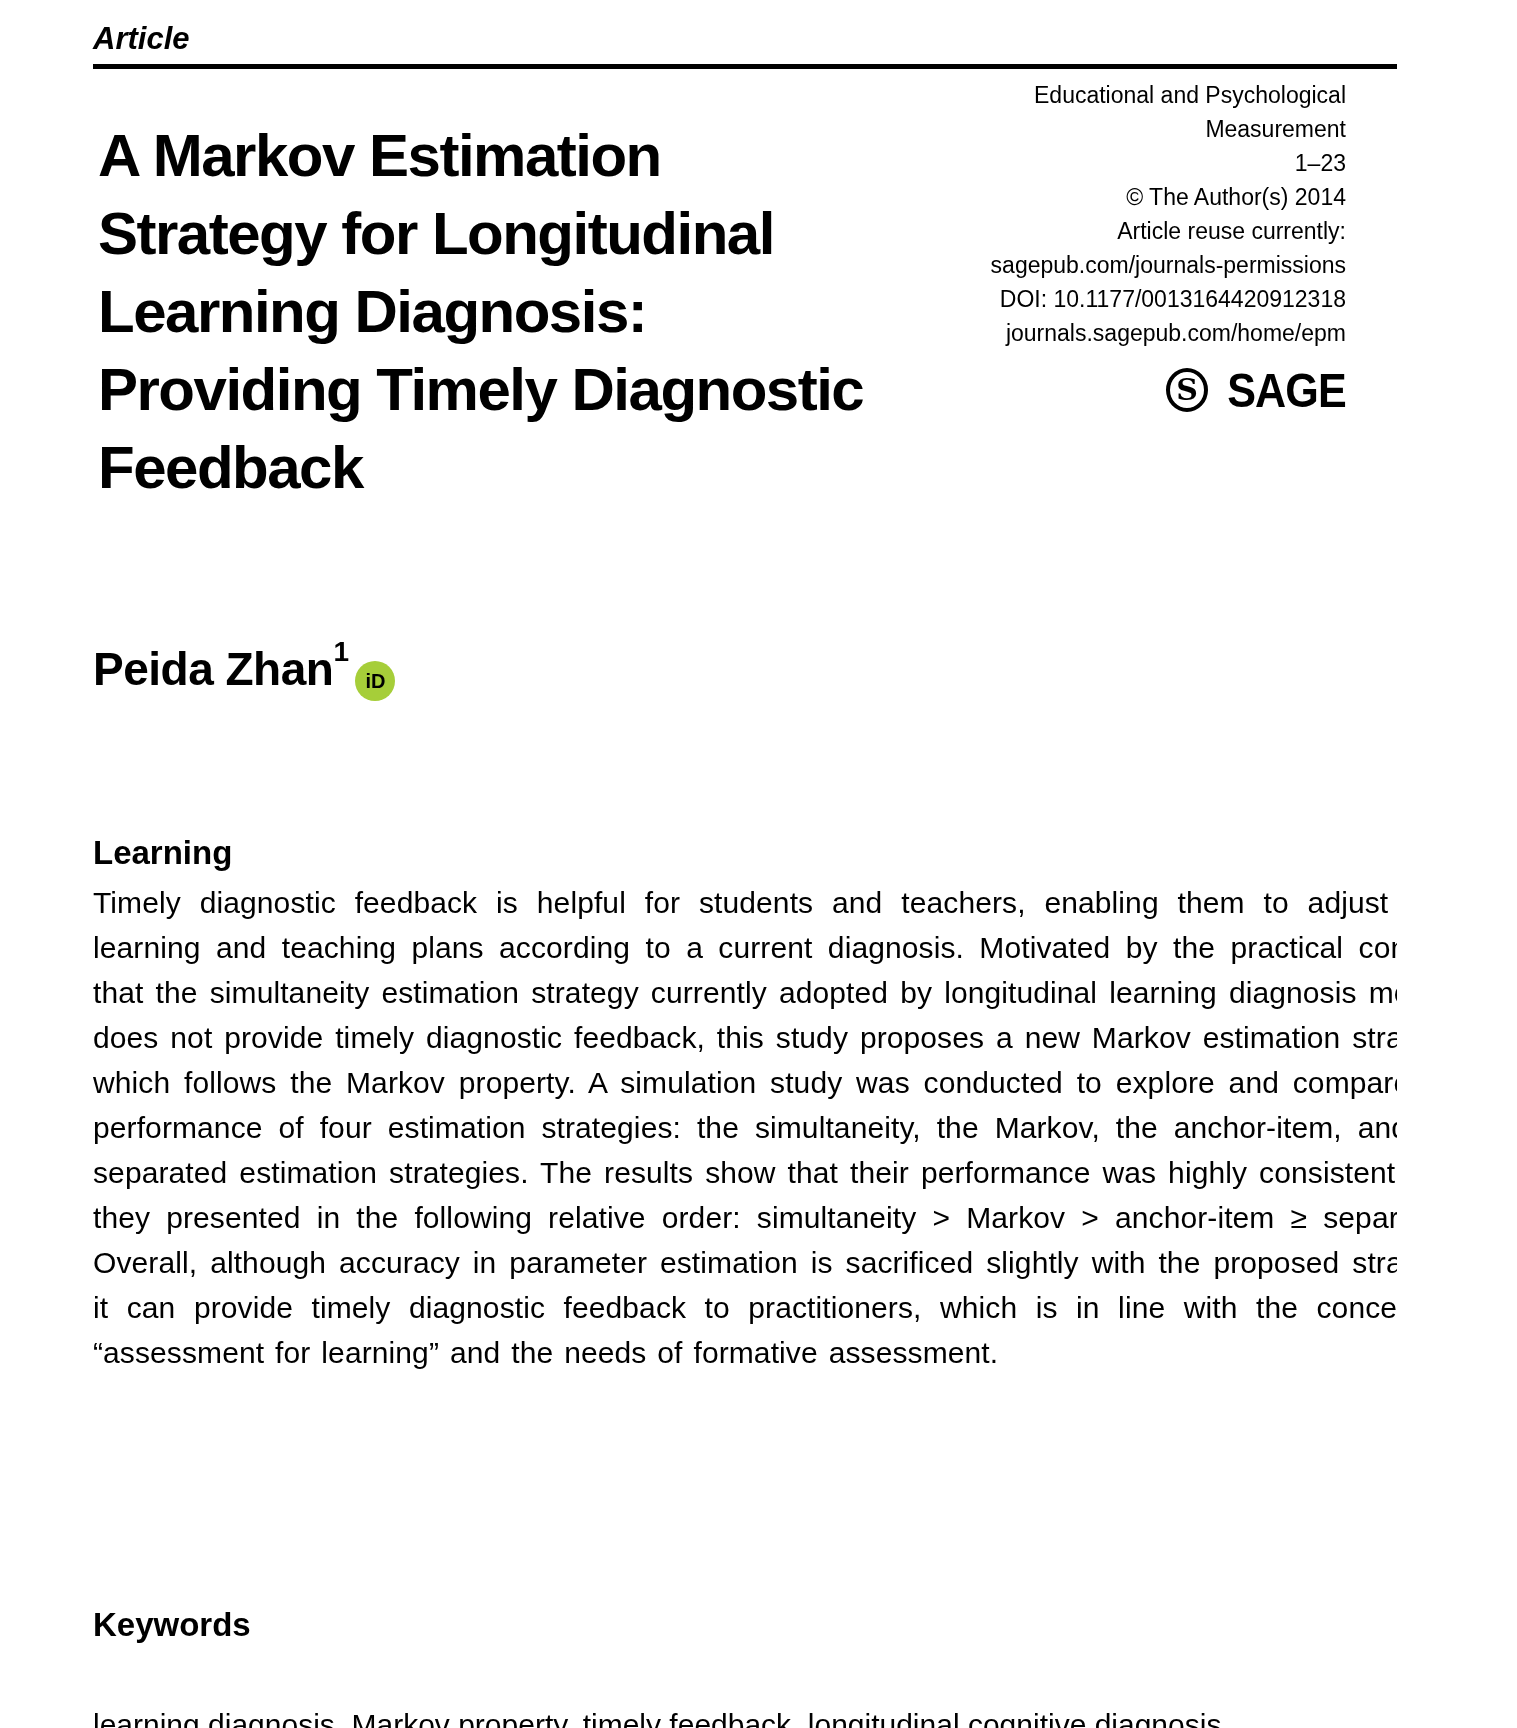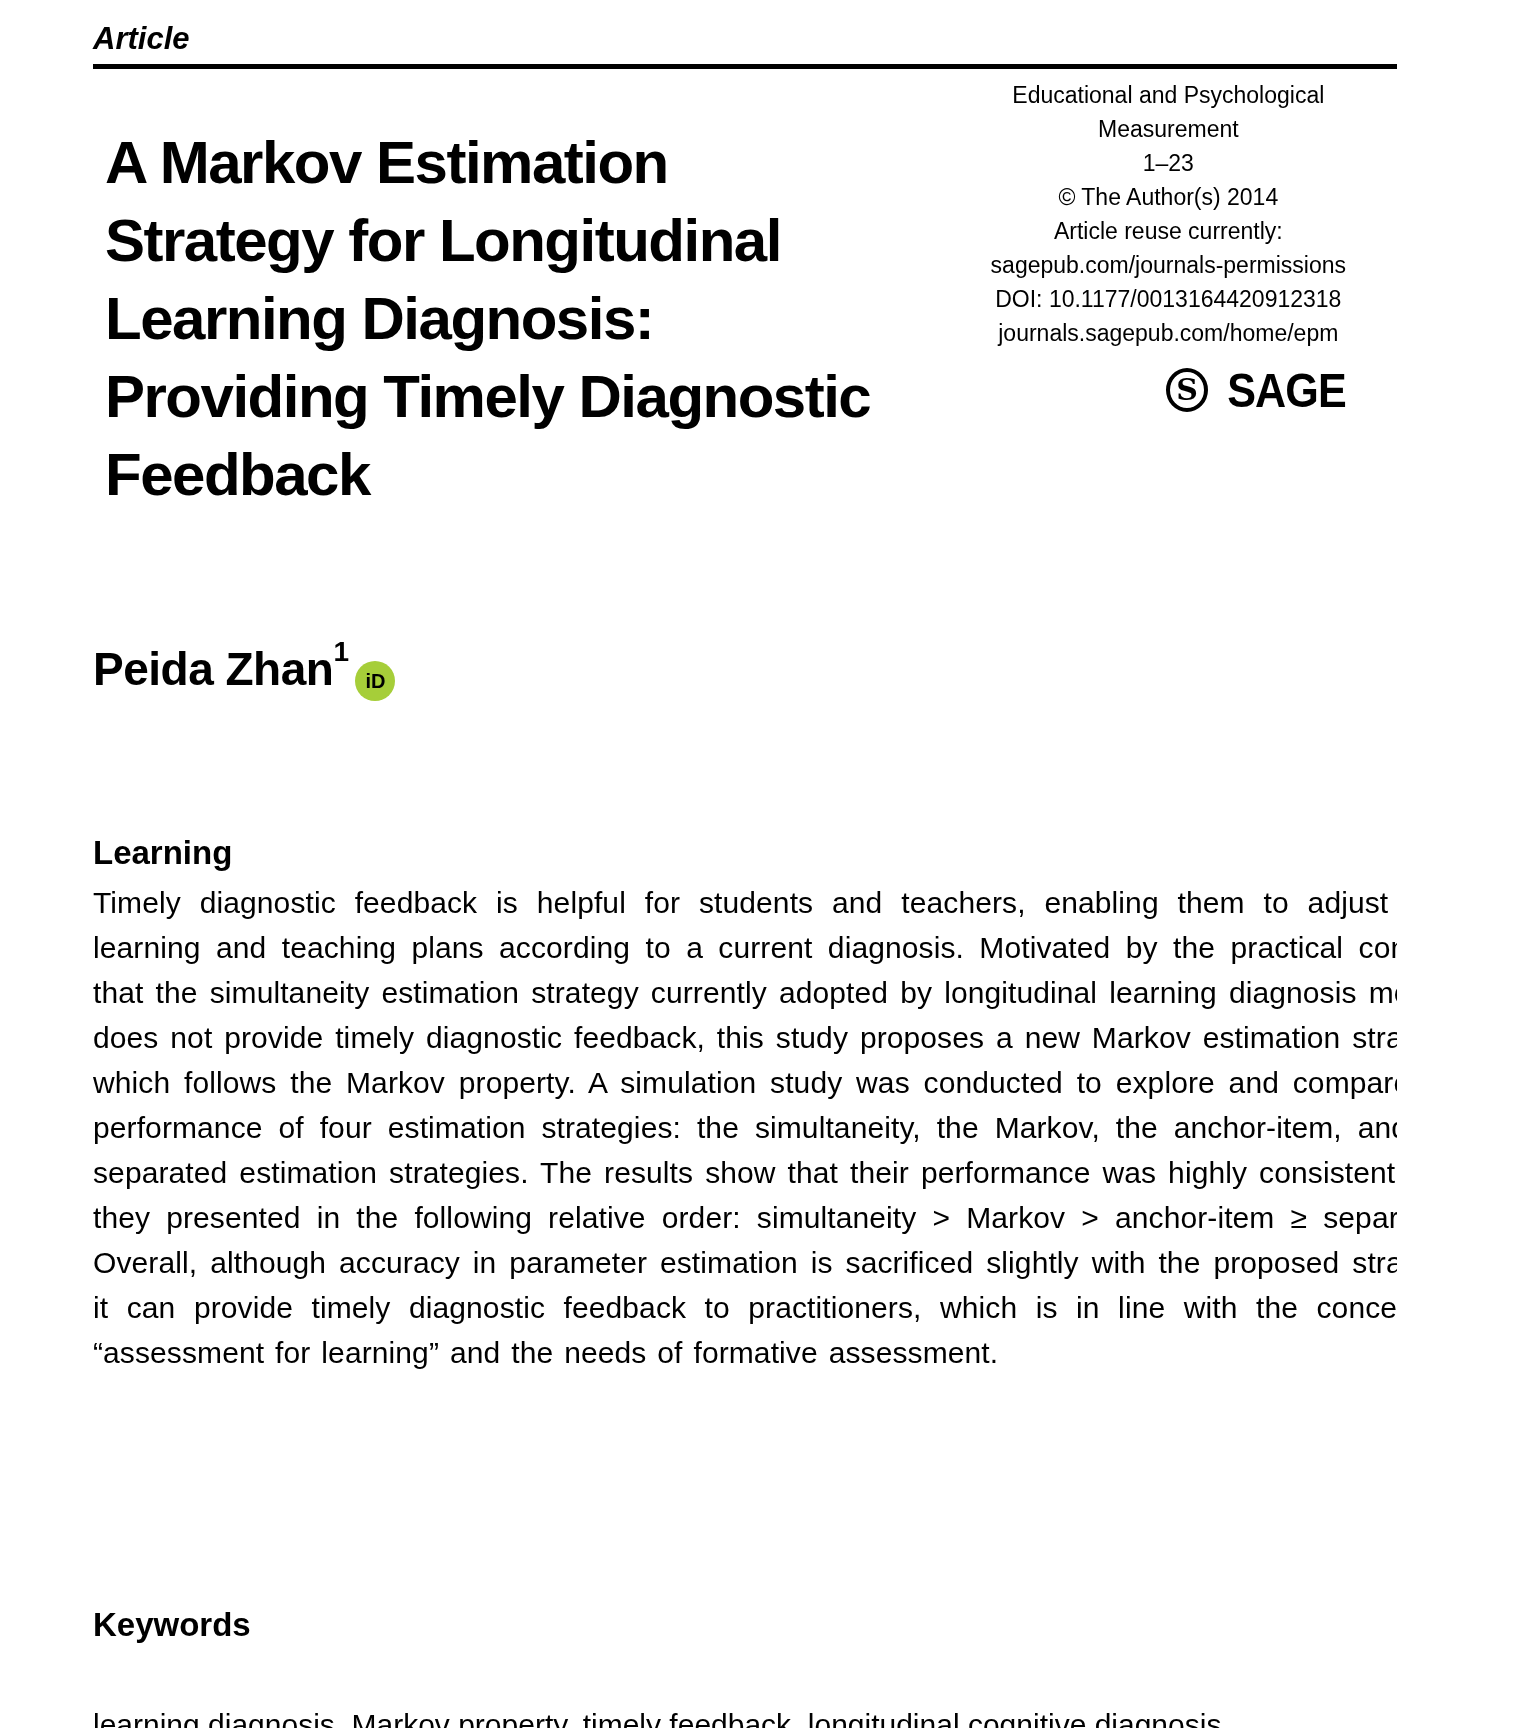--- a/index.html
+++ b/index.html
@@ -24,32 +24,32 @@
   .rule {
     position: absolute;
     top: 64px; left: 93px;
     width: 1373px; height: 5px;
     background: #000;
   }
 
   .title {
     position: absolute;
     top: 112px; left: 93px;
-    margin: 12px;
+    margin: 5px;
     font-size: 60px;
     line-height: 78px;
     font-weight: 700;
     letter-spacing: -1.5px;
   }
   .title-line { display: block; white-space: nowrap; }
 
   .meta {
     position: absolute;
     top: 78px; right: 51px;
-    text-align: center;
+    text-align: right;
     font-size: 23px;
     line-height: 34px;
   }
   .meta-line { white-space: nowrap; }
   .sage-logo {
     margin-top: 17px;
     height: 46px;
     display: flex;
     justify-content: flex-end;
     align-items: center;

